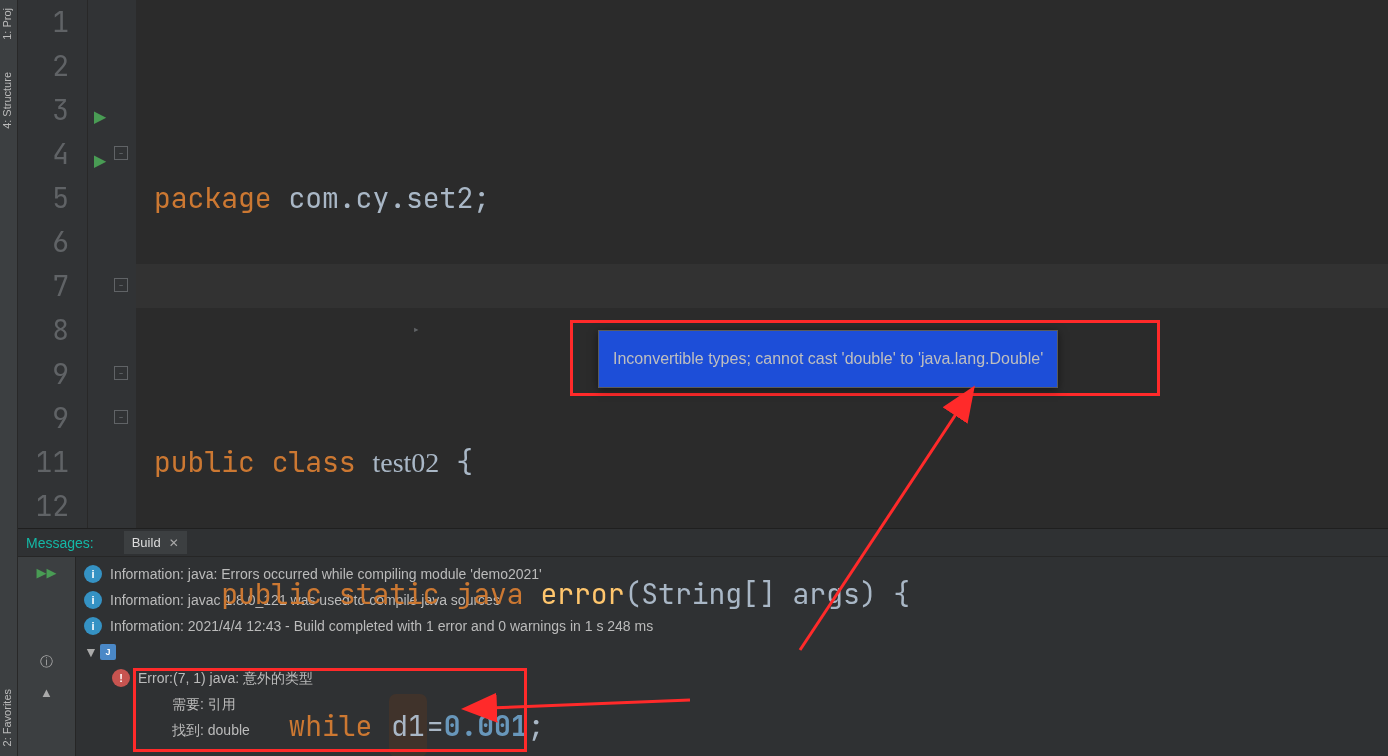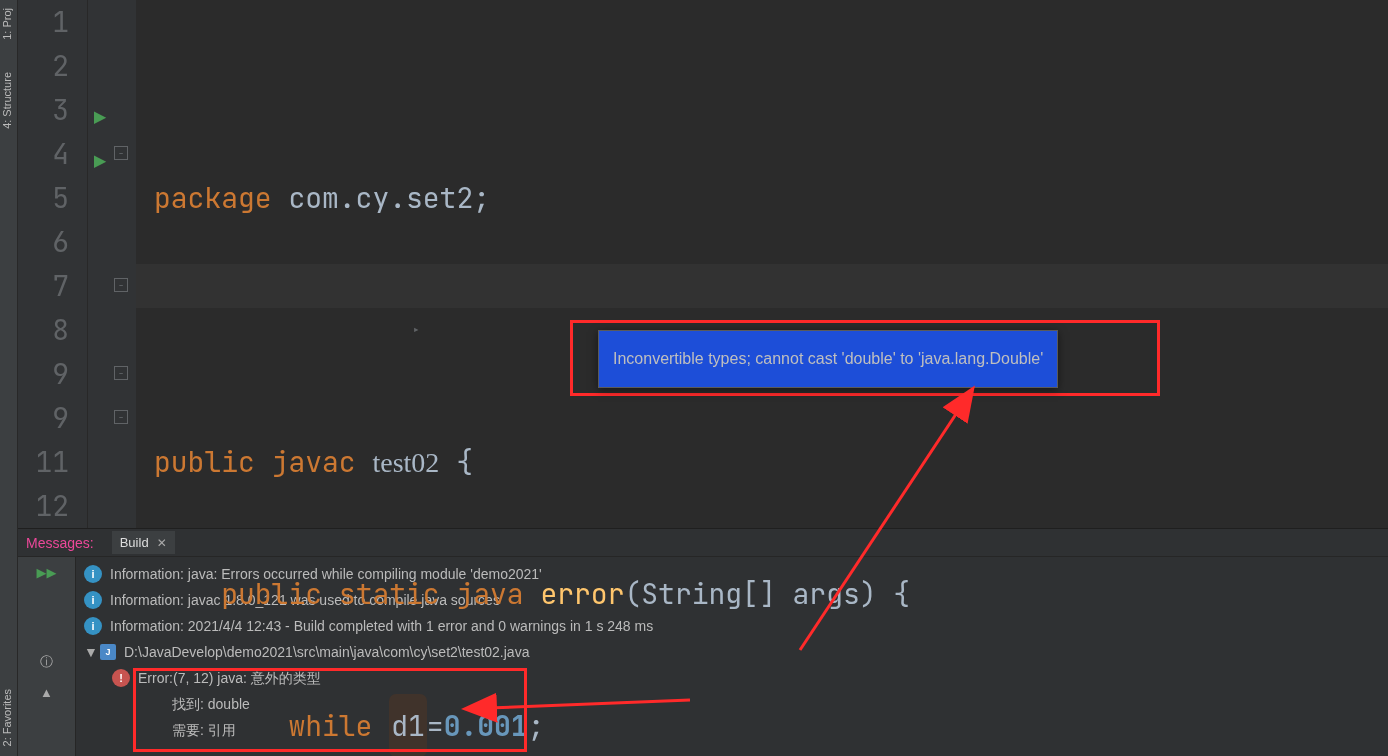--- a/index.html
+++ b/index.html
@@ -133,21 +133,21 @@
     font-size:14px;
     color:#bbbbbb;
   }
   .panel-header {
     height:28px;
     display:flex;
     align-items:center;
     padding-left:8px;
     border-bottom:1px solid #262626;
   }
-  .panel-header .lbl { color:#ec4899; margin-right:18px; }
+  .panel-header .lbl { color:#14b8a6; margin-right:30px; }
   .panel-header .tab {
     display:flex; align-items:center;
     padding:4px 8px;
     background:#3c3f41;
     color:#ddd;
     font-size:13px;
   }
   .panel-header .tab .x { margin-left:8px; color:#aaa; font-size:12px; }
   .panel-body {
     display:flex;
@@ -229,21 +229,21 @@
     <span class="fold" style="top:146px">−</span>
     <span class="fold" style="top:278px">−</span>
     <span class="fold" style="top:366px">−</span>
     <span class="fold" style="top:410px">−</span>
   </div>
   <div class="code">
     <div class="caret-line"></div>
 
     <div class="ln"><span class="kw">package</span> <span class="type">com.cy.set2</span><span class="punc">;</span></div>
     <div class="ln"></div>
-    <div class="ln"><span class="kw">public</span> <span class="kw">javac</span> <span class="cls">test02</span> <span class="punc">{</span></div>
+    <div class="ln"><span class="kw">public</span> <span class="kw">class</span> <span class="cls">test02</span> <span class="punc">{</span></div>
     <div class="ln">    <span class="kw">public</span> <span class="kw">static</span> <span class="kw">java</span> <span class="str-id">error</span><span class="punc">(</span><span class="type">String</span><span class="punc">[]</span> <span class="type">args</span><span class="punc">)</span> <span class="punc">{</span></div>
     <div class="ln">        <span class="kw">while</span> <span class="hl-def">d1</span><span class="punc">=</span><span class="num">0.001</span><span class="punc">;</span></div>
     
     
     
     
     
     
     
 
@@ -300,23 +300,22 @@
           <span class="icon info">i</span>
           <span>Information: javac 1.8.0_121 was used to compile java sources</span>
         </div>
       <div class="row">
           <span class="icon info">i</span>
           <span>Information: 2021/4/4 12:43 - Build completed with 1 error and 0 warnings in 1 s 248 ms</span>
         </div>
       <div class="row">
           <span class="tree-tri">▼</span>
           <span class="filei">J</span>
-          <span>D:\JavaDevelop\demo2021\src\main\java\com\cy\set2\test02.java</span>
         </div>
       <div class="row" style="padding-left:28px">
           <span class="icon err">!</span>
-          <span>Error:(7, 12)  java: 意外的类型</span>
-        </div>
+          <span>Error:(7, 1)  java: 意外的类型</span>
+        </div>
+      <div class="err-lines">需要: 引用</div>
       <div class="err-lines">找到:    double</div>
-      <div class="err-lines">需要: 引用</div>
     </div>
   </div>
 </div>
 
 </body></html>

